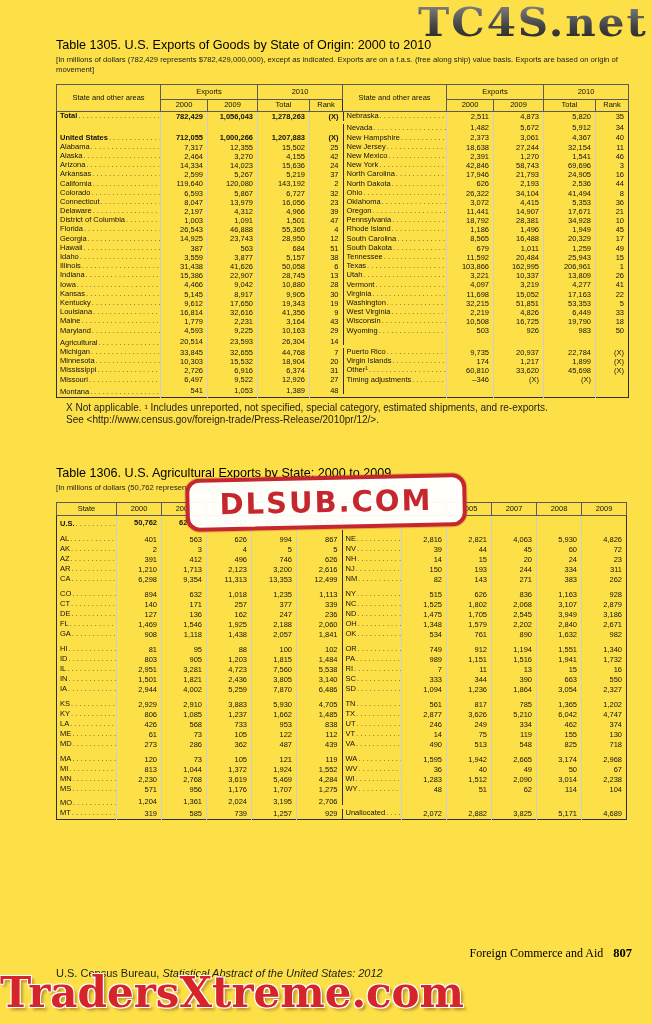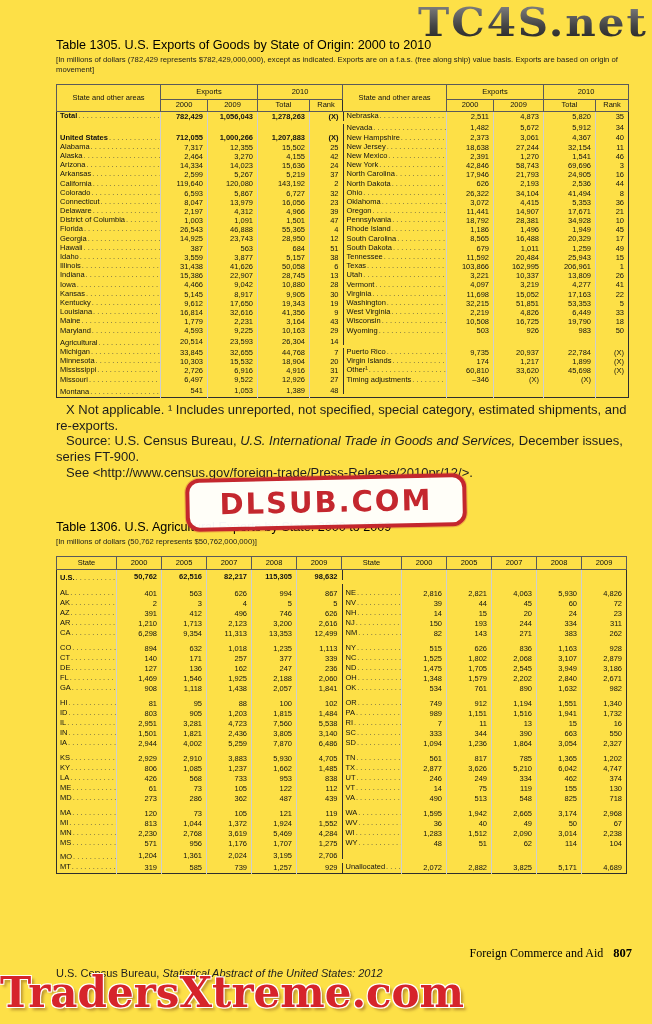--- a/index.html
+++ b/index.html
@@ -9,21 +9,21 @@
     background:#fde047; color:#141414; overflow:hidden;
     font-family:"Liberation Sans", sans-serif;
   }
   .content { position:absolute; left:56px; top:0; width:580px; }
 
   
   .t-title { font-size:12.6px; font-weight:normal; color:#000; }
   .t-title.first { margin-top:38px; }
   .t-title.second { margin-top:40px; }
   .bracket { font-size:7.7px; line-height:1.3; margin-top:3px; width:566px; color:#1d1d1d; }
-  .note { font-size:13px; line-height:1.2; text-indent:10px; color:#1d1d1d; }
+  .note { font-size:10px; line-height:1.2; text-indent:10px; color:#1d1d1d; }
   .fn { margin-top:4px; }
   .src1306 { margin-top:6px; width:540px; }
 
   
   table.data-table { border-collapse:collapse; table-layout:fixed; margin-top:9px; border:1.4px solid #2e2e2e; }
   .t1305 { width:572px;border-radius:15px; }
   .t1306 { width:570px; }
   th {
     font-weight:normal; font-size:7.5px; text-align:center; vertical-align:middle;
     border:1px solid #5a5a5a; padding:1px 0; line-height:1.15; color:#111;
@@ -606,21 +606,21 @@
             <td class="num">1,899</td>
             <td class="num">(X)</td>
           </tr>
           <tr>
             <td class="name">
               <span class="nm">Mississippi</span>
               <span class="dots"> . . . . . . . . . . . . . . . . . . . . . . . . . . . . . . . . . . . . . . . . . . . . . . . . . . . . . . . . . . . .</span>
             </td>
             <td class="num">2,726</td>
             <td class="num">6,916</td>
-            <td class="num">4,916</td>
+            <td class="num">6,374</td>
             <td class="num">31</td>
             <td class="name rsep">
               <span class="nm">Other¹</span>
               <span class="dots"> . . . . . . . . . . . . . . . . . . . . . . . . . . . . . . . . . . . . . . . . . . . . . . . . . . . . . . . . . . . .</span>
             </td>
             <td class="num">60,810</td>
             <td class="num">33,620</td>
             <td class="num">45,698</td>
             <td class="num">(X)</td>
           </tr>
@@ -654,21 +654,20 @@
             <td class="name rsep"></td>
             <td class="num"></td>
             <td class="num"></td>
             <td class="num"></td>
             <td class="num"></td>
           </tr>
         </tbody>
     </table>
 
     <p class="note fn">X Not applicable.  ¹ Includes unreported, not specified, special category, estimated  shipments, and re-exports.</p>
-    <p class="note"><span>Source: U.S. Census Bureau, </span><i>U.S. International Trade in Goods and Services,</i><span> December issues, series FT-900.</span></p>
     <p class="note">See &lt;http://www.census.gov/foreign-trade/Press-Release/2010pr/12/&gt;.</p>
 
     <h1 class="t-title second">Table 1306. U.S. Agricultural Exports by State: 2000 to 2009</h1>
     <p class="bracket">[In millions of dollars (50,762 represents $50,762,000,000)]</p>
 
     <table class="data-table t1306">
       <colgroup>
         <col style="width:60px">
           <col style="width:45px">
           <col style="width:45px">

